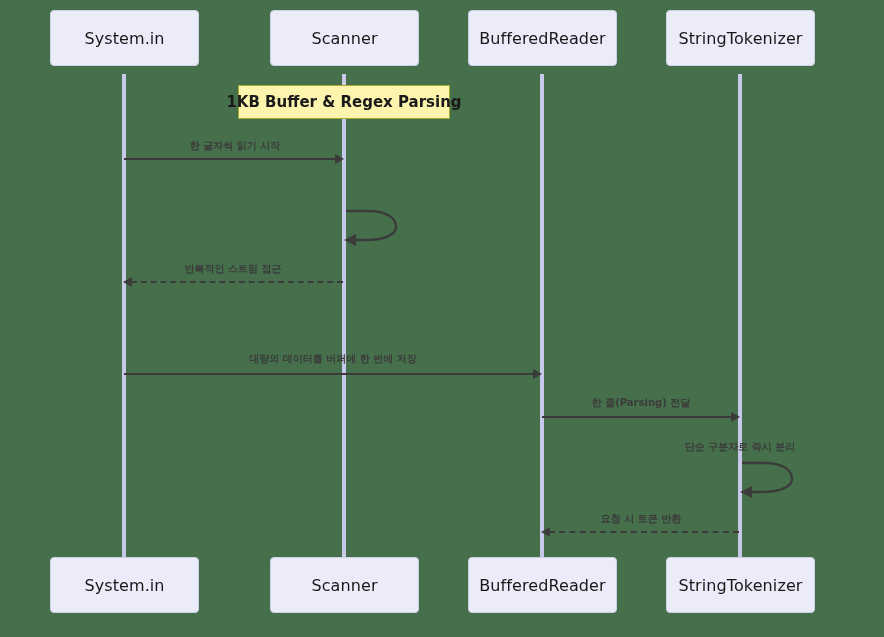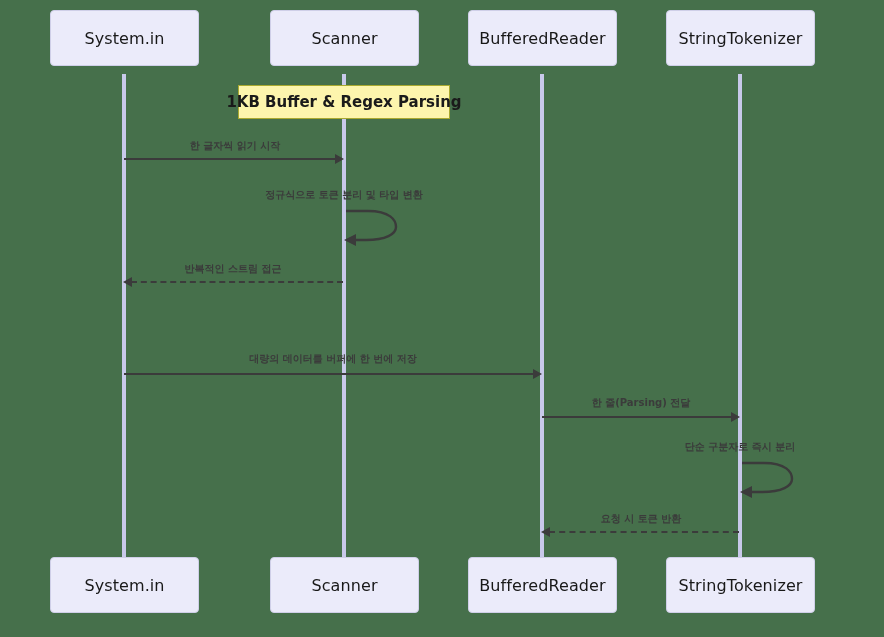--- a/index.html
+++ b/index.html
@@ -126,21 +126,20 @@
 
   <div class="note" style="left:238px;top:85px;width:212px">
     <span>1KB Buffer &amp; Regex Parsing</span>
   </div>
 
 
   <div class="msg-label" style="left:235px;top:139px">한 글자씩 읽기 시작</div>
   <div class="arrow-line" style="left:124px;top:158px;width:212px"></div>
   <div class="arrow-head right" style="left:335px;top:154px"></div>
 
-  <div class="msg-label" style="left:344px;top:188px">정규식으로 토큰 분리 및 타입 변환</div>
   <svg class="self-loop" style="left:338px;top:206px" width="66" height="40">
     <path d="M 8,5 L 30,5 C 52,5 58,14 58,21 C 58,28 48,34 28,34 L 16,34" fill="none" stroke="#3b3b3b" stroke-width="2.4"></path>
     <polygon points="18,28 18,40 6,34" fill="#3b3b3b"></polygon>
   </svg>
 
   <div class="msg-label" style="left:233px;top:262px">반복적인 스트림 접근</div>
   <div class="arrow-line dashed" style="left:131px;top:281px;width:212px"></div>
   <div class="arrow-head left" style="left:123px;top:277px"></div>
 
   <div class="msg-label" style="left:333px;top:352px">대량의 데이터를 버퍼에 한 번에 저장</div>

